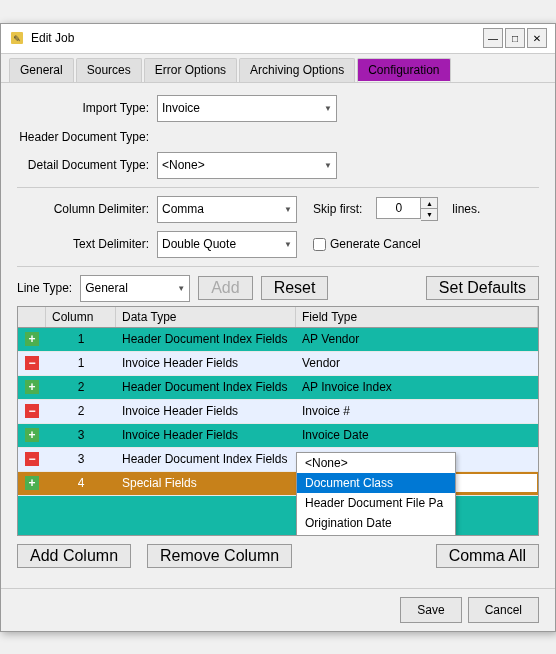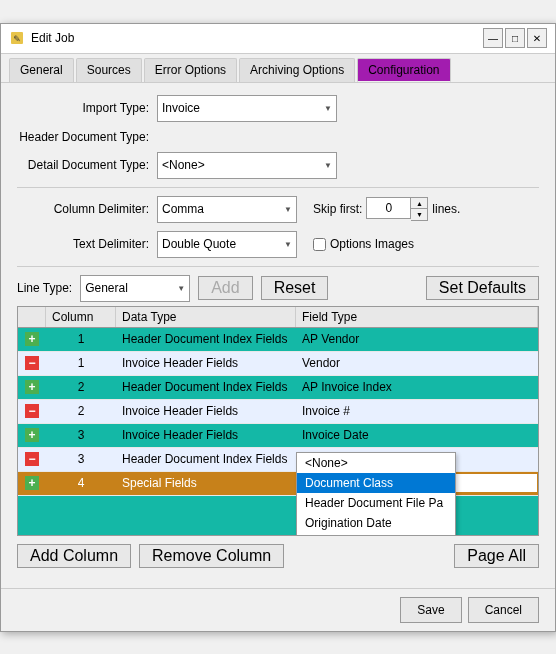--- a/index.html
+++ b/index.html
@@ -270,21 +270,21 @@
     }
     .dropdown-item {
       padding: 3px 8px;
       font-size: 12px;
       cursor: pointer;
       white-space: nowrap;
     }
     .dropdown-item.selected-item { background: #0078d4; color: white; }
     .bottom-btns {
       display: flex;
-      gap: 8px;
+      gap: 16px;
       margin-bottom: 8px;
     }
     .footer-btns {
       display: flex;
       justify-content: flex-end;
       gap: 6px;
       padding: 8px 16px;
       border-top: 1px solid #ccc;
       background: #f0f0f0;
     }
@@ -359,21 +359,21 @@
 
     <div class="divider"></div>
 
     <div style="display:flex; align-items:center; margin-bottom:8px;">
       <div class="form-label">Column Delimiter:</div>
       <div class="select-wrapper">
         <select class="select-medium">
           <option>Comma</option>
         </select>
       </div>
-      <div style="display:flex; align-items:center; gap:4px; margin-left:16px;">
+      <div style="display:flex; align-items:center; gap:14px; margin-left:16px;">
         <span>Skip first:</span>
         <div class="spinner-wrap">
           <input type="text" class="spinner-input" value="0" style="">
           <div class="spinner-btns">
             <button class="spinner-btn">▲</button>
             <button class="spinner-btn">▼</button>
           </div>
         </div>
         <span>lines.</span>
       </div>
@@ -381,21 +381,21 @@
 
     <div style="display:flex; align-items:center; margin-bottom:8px;">
       <div class="form-label">Text Delimiter:</div>
       <div class="select-wrapper">
         <select class="select-medium">
           <option>Double Quote</option>
         </select>
       </div>
       <div style="display:flex; align-items:center; gap:4px; margin-left:16px;">
         <input type="checkbox" style="">
-        <span>Options Images</span>
+        <span>Generate Cancel</span>
       </div>
     </div>
 
     <div class="divider"></div>
 
     <div class="line-type-row">
       <span class="line-type-label">Line Type:</span>
       <div class="select-wrapper">
         <select class="select-small">
           <option>General</option>
@@ -493,21 +493,21 @@
         <div class="dropdown-item">Page Number</div>
 
       </div>
 
     </div>
 
     <div class="bottom-btns">
       <button class="btn">Add Column</button>
       <button class="btn">Remove Column</button>
       <div style="flex:1"></div>
-      <button class="btn">Page All</button>
+      <button class="btn">Comma All</button>
     </div>
 
   </div>
 
   <div class="footer-btns">
     <button class="btn-footer btn-save">Save</button>
     <button class="btn-footer btn-cancel">Cancel</button>
   </div>
 </div>
 

